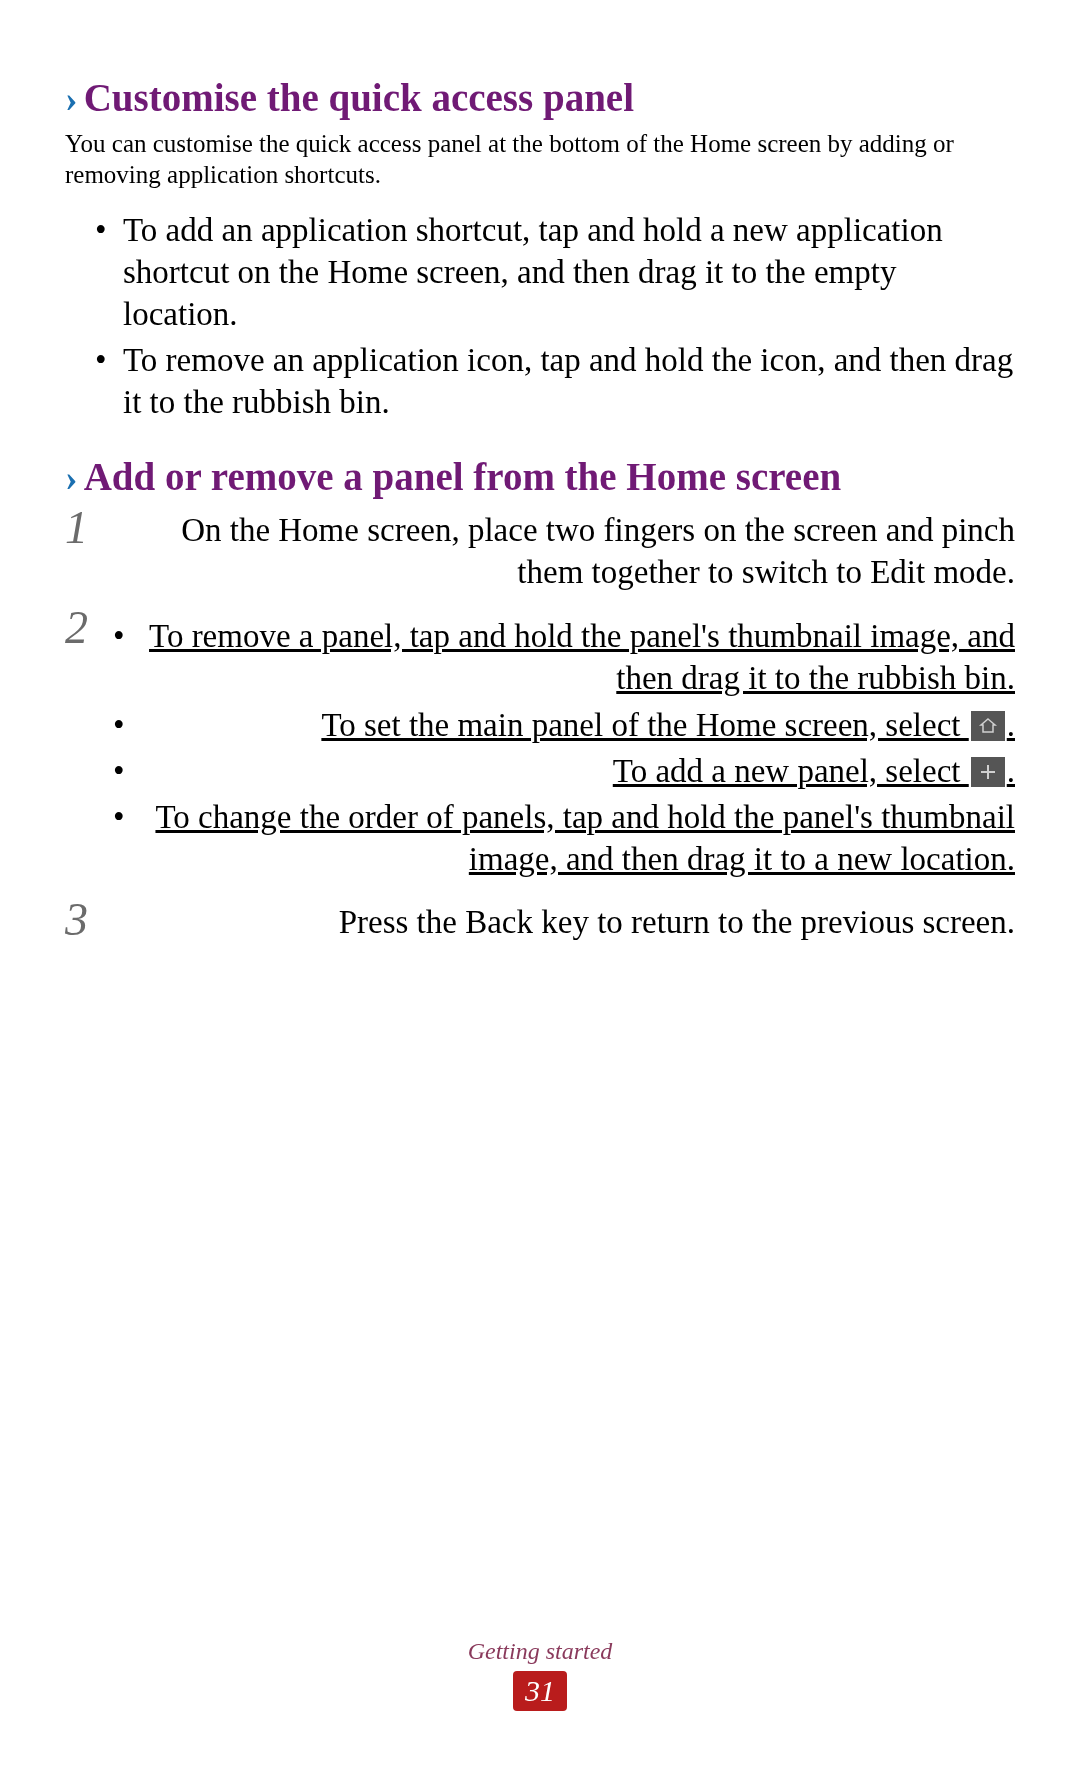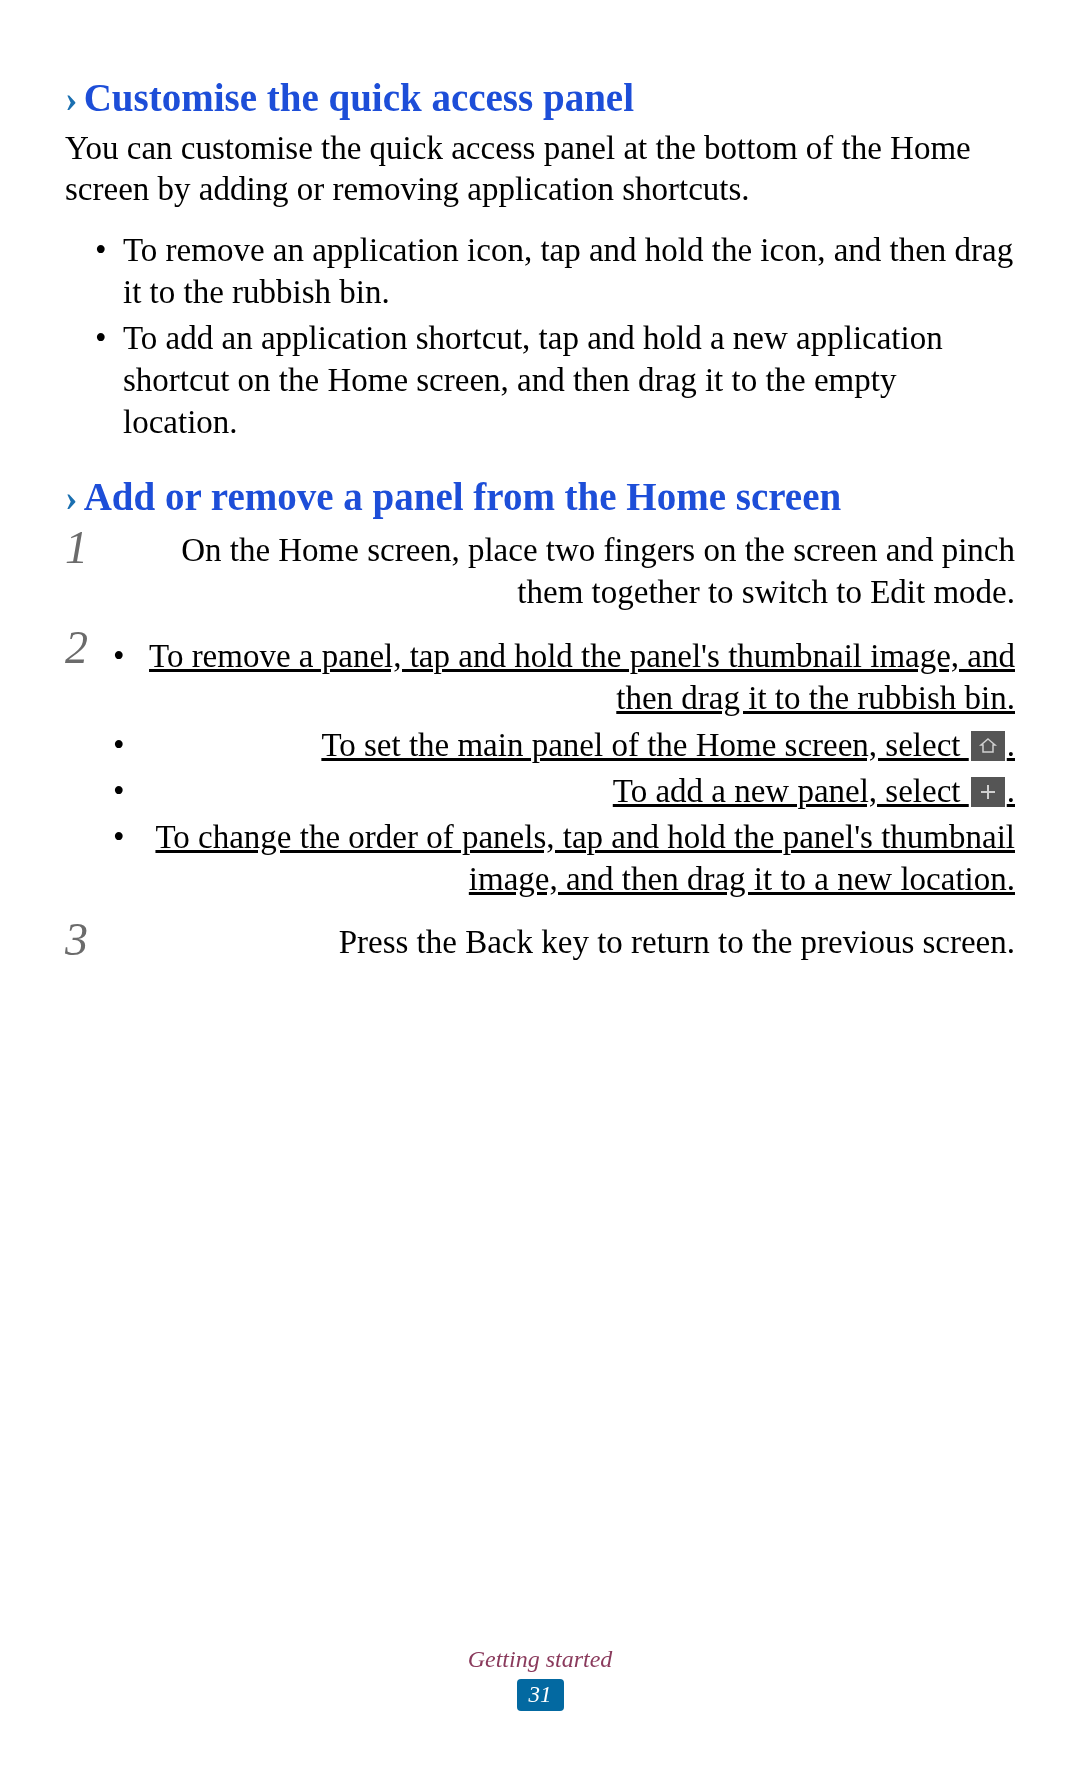--- a/index.html
+++ b/index.html
@@ -23,24 +23,24 @@
       display: flex;
       align-items: baseline;
       gap: 6px;
     }
     .chevron {
       color: #1a6fb0;
       font-size: 38px;
       font-weight: bold;
     }
     .heading-text {
-      color: #1d4ed8;
+      color: #701a75;
     }
     .body-text {
-      font-size: 33px;
+      font-size: 25px;
       line-height: 1.25;
       margin-bottom: 18px;
     }
     .bullet-list {
       list-style: none;
       margin-left: 30px;
       margin-bottom: 30px;
     }
     .bullet-list li {
       font-size: 33px;
@@ -123,44 +123,44 @@
       text-align: center;
     }
     .footer-label {
       font-size: 24px;
       font-style: italic;
       color: #8a3a5c;
       margin-bottom: 6px;
     }
     .page-badge {
       display: inline-block;
-      background: #0369a1;
+      background: #b91c1c;
       color: #ffffff;
-      font-size: 23px;
+      font-size: 30px;
       font-style: italic;
       padding: 3px 12px;
       border-radius: 4px;
     }
     .section-2 {
       margin-top: 28px;
     }
   </style>
 </head>
 <body>
 
 <div class="section-heading">
   <span class="chevron">›</span>
   <span class="heading-text">Customise the quick access panel</span>
 </div>
 
 <p class="body-text">You can customise the quick access panel at the bottom of the Home screen by adding or removing application shortcuts.</p>
 
 <ul class="bullet-list">
+  <li>To add an application shortcut, tap and hold a new application shortcut on the Home screen, and then drag it to the empty location.</li>
   <li>To remove an application icon, tap and hold the icon, and then drag it to the rubbish bin.</li>
-  <li>To add an application shortcut, tap and hold a new application shortcut on the Home screen, and then drag it to the empty location.</li>
 </ul>
 
 <div class="section-2">
   <div class="section-heading">
     <span class="chevron">›</span>
     <span class="heading-text">Add or remove a panel from the Home screen</span>
   </div>
 
 
   <div class="numbered-list">

